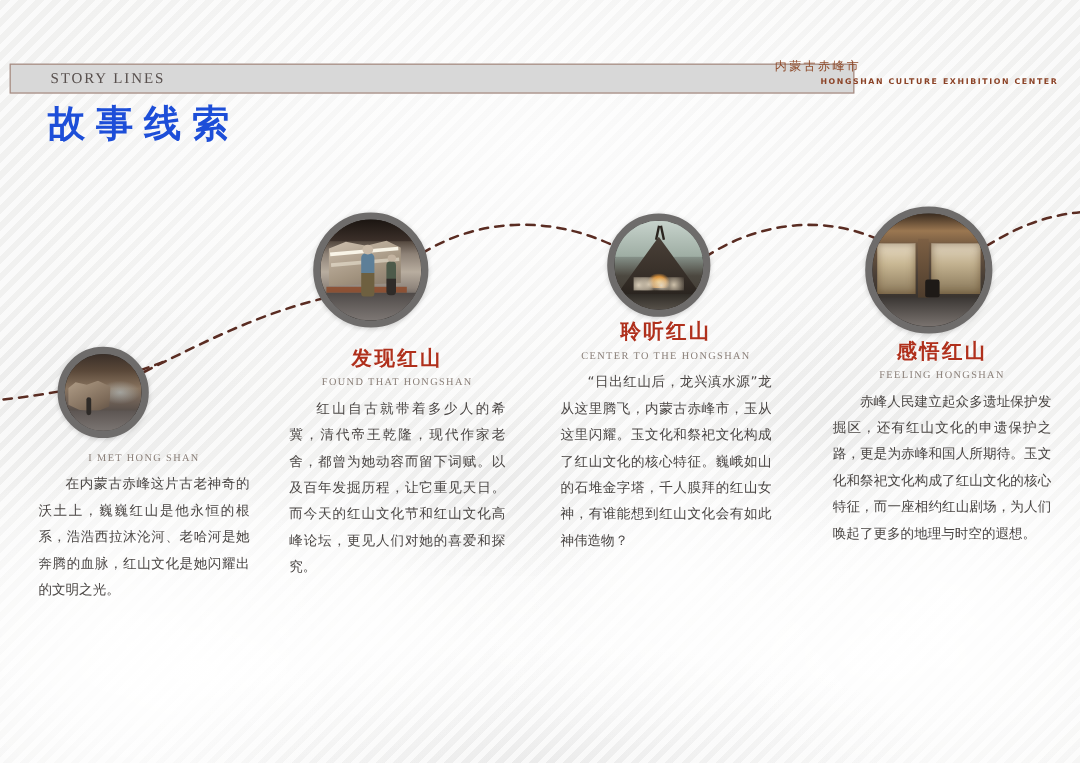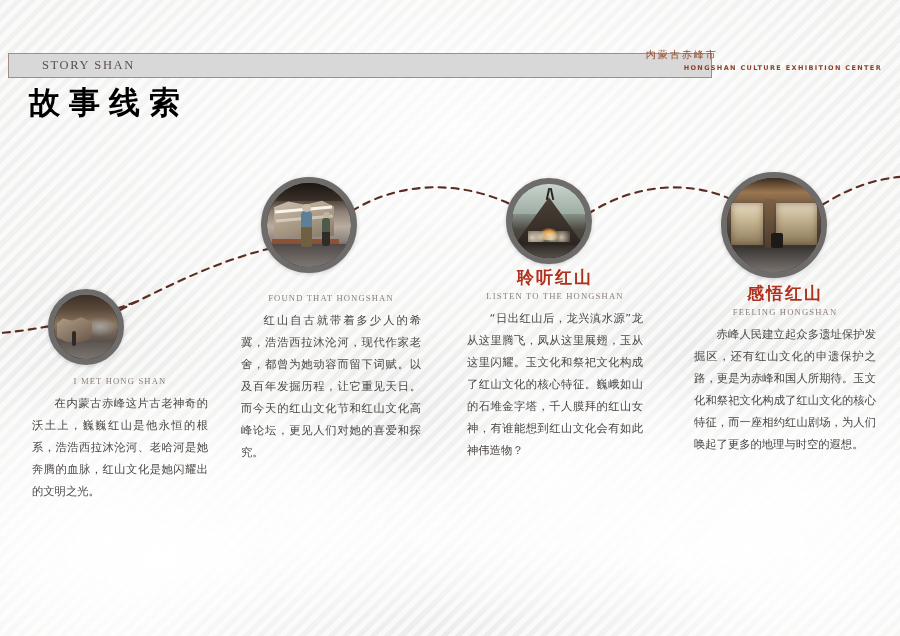--- a/index.html
+++ b/index.html
@@ -56,23 +56,23 @@
     background:#d8d8d8;
     border:1px solid #a78b80;
     z-index:4;
   }
   #header-bar-label {
     position:absolute; left:33px; top:4px;
     font-family:"Liberation Serif", serif;
     font-size:12.5px; letter-spacing:1.6px; color:#58504e;
   }
   #page-title {
-    position:absolute; left:29px; top:82px;
+    position:absolute; left:40px; top:82px;
     font-family:"DejaVu Serif", serif;
-    font-size:31px; letter-spacing:9px; color:#000000; font-weight:700;
+    font-size:31px; letter-spacing:9px; color:#1d4ed8; font-weight:700;
     z-index:4;
   }
 
   
   #logo { position:absolute; right:18px; top:38px; text-align:center; z-index:5; }
   #logo-sub-cn {
     font-family:"DejaVu Serif", serif;
     font-size:10px; letter-spacing:2px; color:#8e4a2a;
     margin-bottom:1px; text-align:left; padding-left:6px;margin-top:10px;
   }
@@ -275,21 +275,21 @@
   <g fill="none" stroke="#5a2c22" stroke-width="2.1" stroke-dasharray="7 6" stroke-linecap="round">
     <path d="M -10 334 C 40 330, 90 320, 140 300"></path>
     <path d="M 120 310 C 170 285, 215 262, 268 249"></path>
     <path d="M 352 211 C 400 181, 460 180, 512 205"></path>
     <path d="M 588 214 C 640 180, 700 180, 744 206"></path>
     <path d="M 822 205 C 856 184, 880 178, 910 176"></path>
   </g>
 </svg>
 
 <div id="header-bar">
-  <span id="header-bar-label">STORY SHAN</span>
+  <span id="header-bar-label">STORY LINES</span>
 </div>
 <div id="page-title">故事线索</div>
 
 <div id="logo">
   <div id="logo-sub-cn">内蒙古赤峰市</div>
   <div id="logo-en">HONGSHAN CULTURE EXHIBITION CENTER</div>
 </div>
 
 <div class="node-photo" id="photo-1" style="left:48px; top:289px; width:76px; height:76px;">
   <div class="ph">
@@ -332,27 +332,28 @@
     <div class="floor"></div>
   </div>
 </div>
 
 <div class="story" id="story-1">
   <div class="story-subtitle">I MET HONG SHAN</div>
   <div class="story-body">在内蒙古赤峰这片古老神奇的沃土上，巍巍红山是他永恒的根系，浩浩西拉沐沦河、老哈河是她奔腾的血脉，红山文化是她闪耀出的文明之光。</div>
 </div>
 
 <div class="story" id="story-2">
+  <div class="story-title">发现红山</div>
   <div class="story-subtitle">FOUND THAT HONGSHAN</div>
-  <div class="story-body">红山自古就带着多少人的希冀，浩浩西拉沐沦河，现代作家老舍，都曾为她动容而留下词赋。以及百年发掘历程，让它重见天日。而今天的红山文化节和红山文化高峰论坛，更见人们对她的喜爱和探究。</div>
+  <div class="story-body">红山自古就带着多少人的希冀，清代帝王乾隆，现代作家老舍，都曾为她动容而留下词赋。以及百年发掘历程，让它重见天日。而今天的红山文化节和红山文化高峰论坛，更见人们对她的喜爱和探究。</div>
 </div>
 
 <div class="story" id="story-3">
   <div class="story-title">聆听红山</div>
-  <div class="story-subtitle">LISTEN TO THE HONGSHAN</div>
-  <div class="story-body">“日出红山后，龙兴滇水源”龙从这里腾飞，凤从这里展翅，玉从这里闪耀。玉文化和祭祀文化构成了红山文化的核心特征。巍峨如山的石堆金字塔，千人膜拜的红山女神，有谁能想到红山文化会有如此神伟造物？</div>
+  <div class="story-subtitle">CENTER TO THE HONGSHAN</div>
+  <div class="story-body">“日出红山后，龙兴滇水源”龙从这里腾飞，内蒙古赤峰市，玉从这里闪耀。玉文化和祭祀文化构成了红山文化的核心特征。巍峨如山的石堆金字塔，千人膜拜的红山女神，有谁能想到红山文化会有如此神伟造物？</div>
 </div>
 
 <div class="story" id="story-4">
   <div class="story-title">感悟红山</div>
   <div class="story-subtitle">FEELING HONGSHAN</div>
   <div class="story-body">赤峰人民建立起众多遗址保护发掘区，还有红山文化的申遗保护之路，更是为赤峰和国人所期待。玉文化和祭祀文化构成了红山文化的核心特征，而一座相约红山剧场，为人们唤起了更多的地理与时空的遐想。</div>
 </div>
 
 </body></html>

